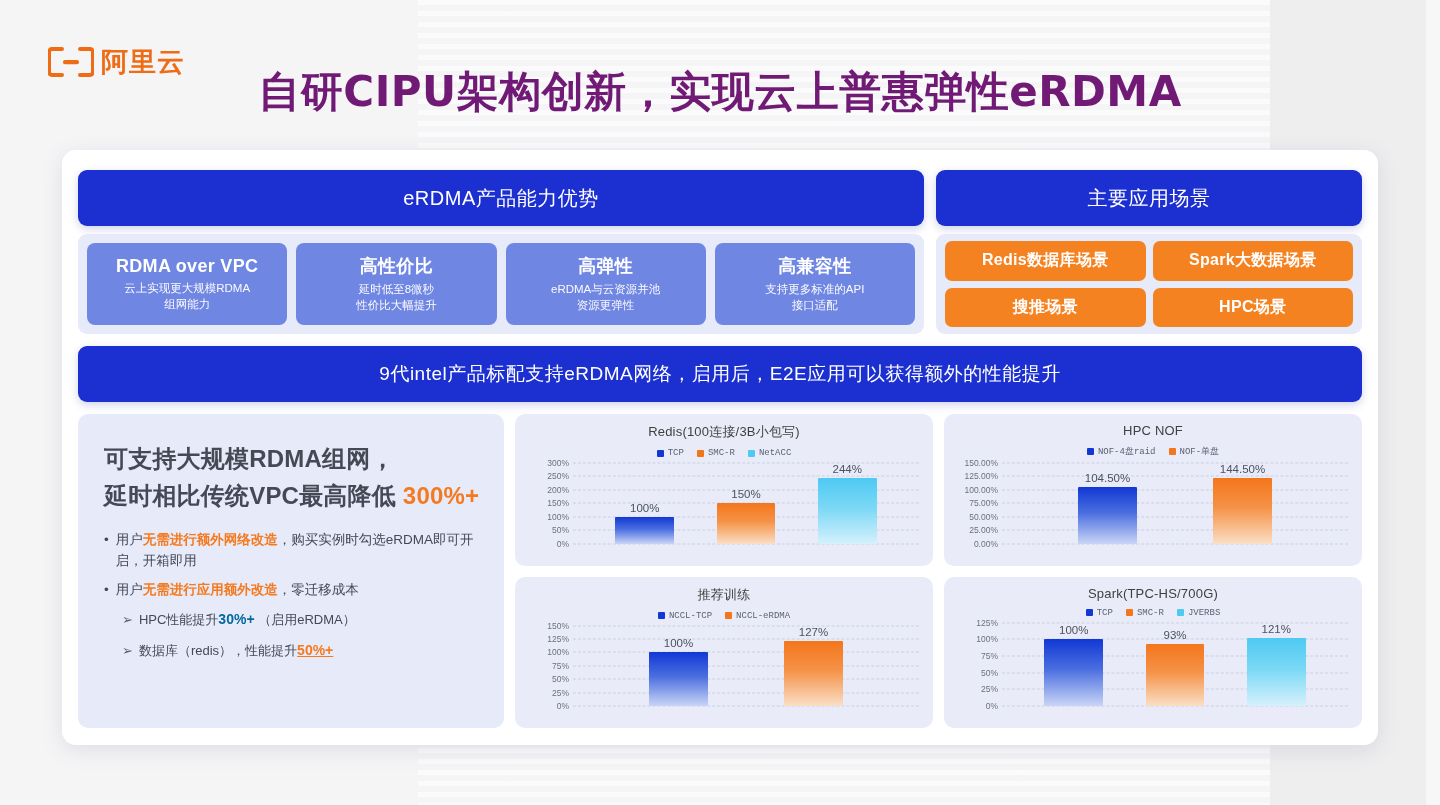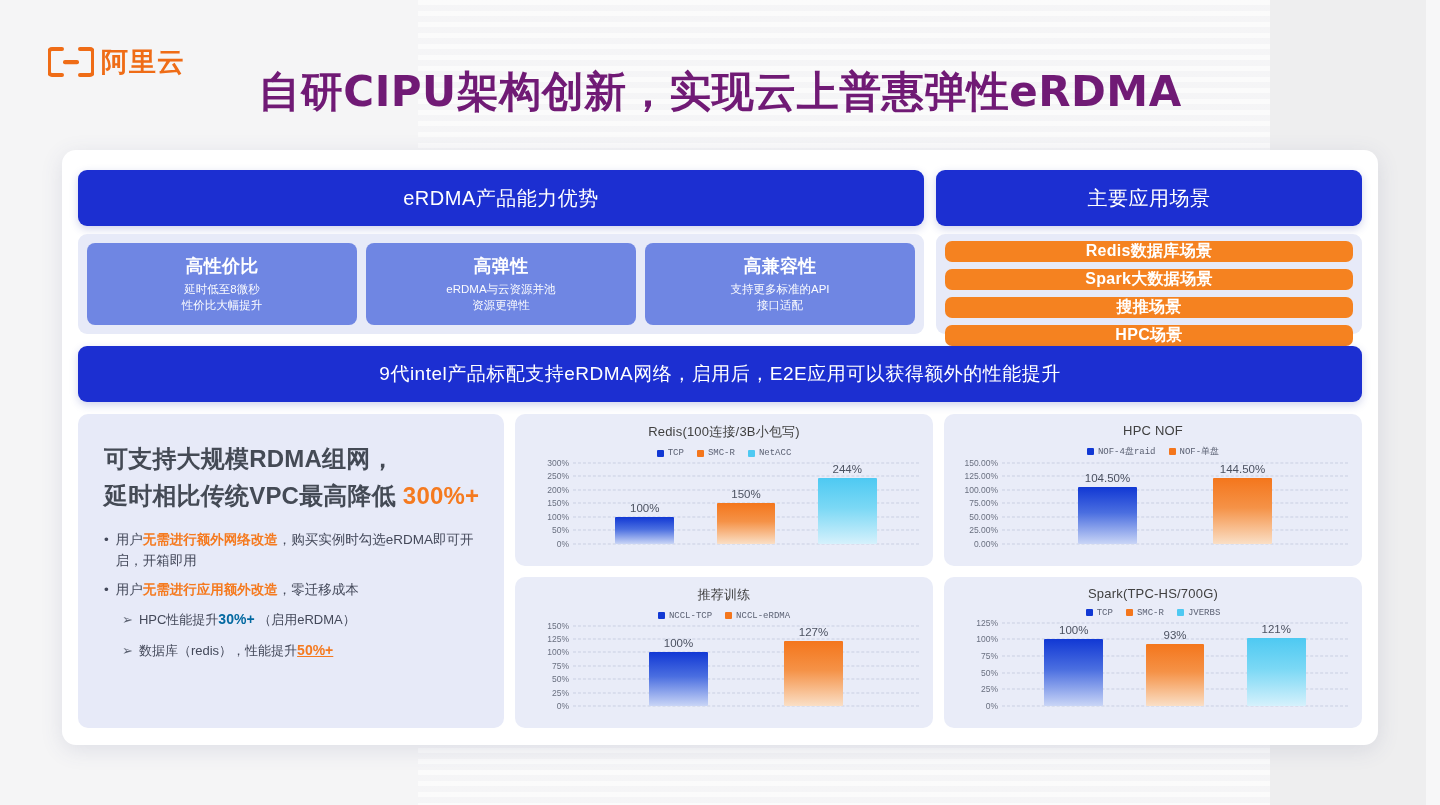--- a/index.html
+++ b/index.html
@@ -61,21 +61,21 @@
     flex:1; height:82px; background:#6f86e3; border-radius:8px; color:#fff;
     display:flex; flex-direction:column; align-items:center; justify-content:center;
   }
   .feat-title { font-size:18px; font-weight:700; margin-bottom:4px; letter-spacing:.3px; }
   .feat-sub   { font-size:11.5px; line-height:1.35; text-align:center; font-weight:400; opacity:.97; }
 
   
   .scen-wrap {
     position:absolute; left:874px; top:84px; width:426px; height:100px;
     background:#e7eaf8; border-radius:9px; padding:7px 9px;
-    display:grid; grid-template-columns:1fr; grid-template-rows:1fr 1fr; gap:7px;
+    display:grid; grid-template-columns:1fr 1fr; grid-template-rows:1fr 1fr; gap:7px;
   }
   .scen {
     background:#f58220; border-radius:7px; color:#fff;
     display:flex; align-items:center; justify-content:center;
     font-size:16px; font-weight:700; letter-spacing:.3px;
   }
 
   
   .bottom { position:absolute; left:16px; top:264px; width:1284px; height:314px;
             display:flex; gap:11px; }
@@ -139,20 +139,27 @@
   <div class="page-title">自研CIPU架构创新，实现云上普惠弹性eRDMA</div>
 </div>
 
 <div class="card">
 
   <div class="banner banner-left">eRDMA产品能力优势</div>
   <div class="banner banner-right">主要应用场景</div>
 
   <div class="feat-wrap">
       <div class="feat">
+        <div class="feat-title">RDMA over VPC</div>
+        <div class="feat-sub">
+          <div>云上实现更大规模RDMA</div>
+          <div>组网能力</div>
+        </div>
+      </div>
+      <div class="feat">
         <div class="feat-title">高性价比</div>
         <div class="feat-sub">
           <div>延时低至8微秒</div>
           <div>性价比大幅提升</div>
         </div>
       </div>
       <div class="feat">
         <div class="feat-title">高弹性</div>
         <div class="feat-sub">
           <div>eRDMA与云资源并池</div>

